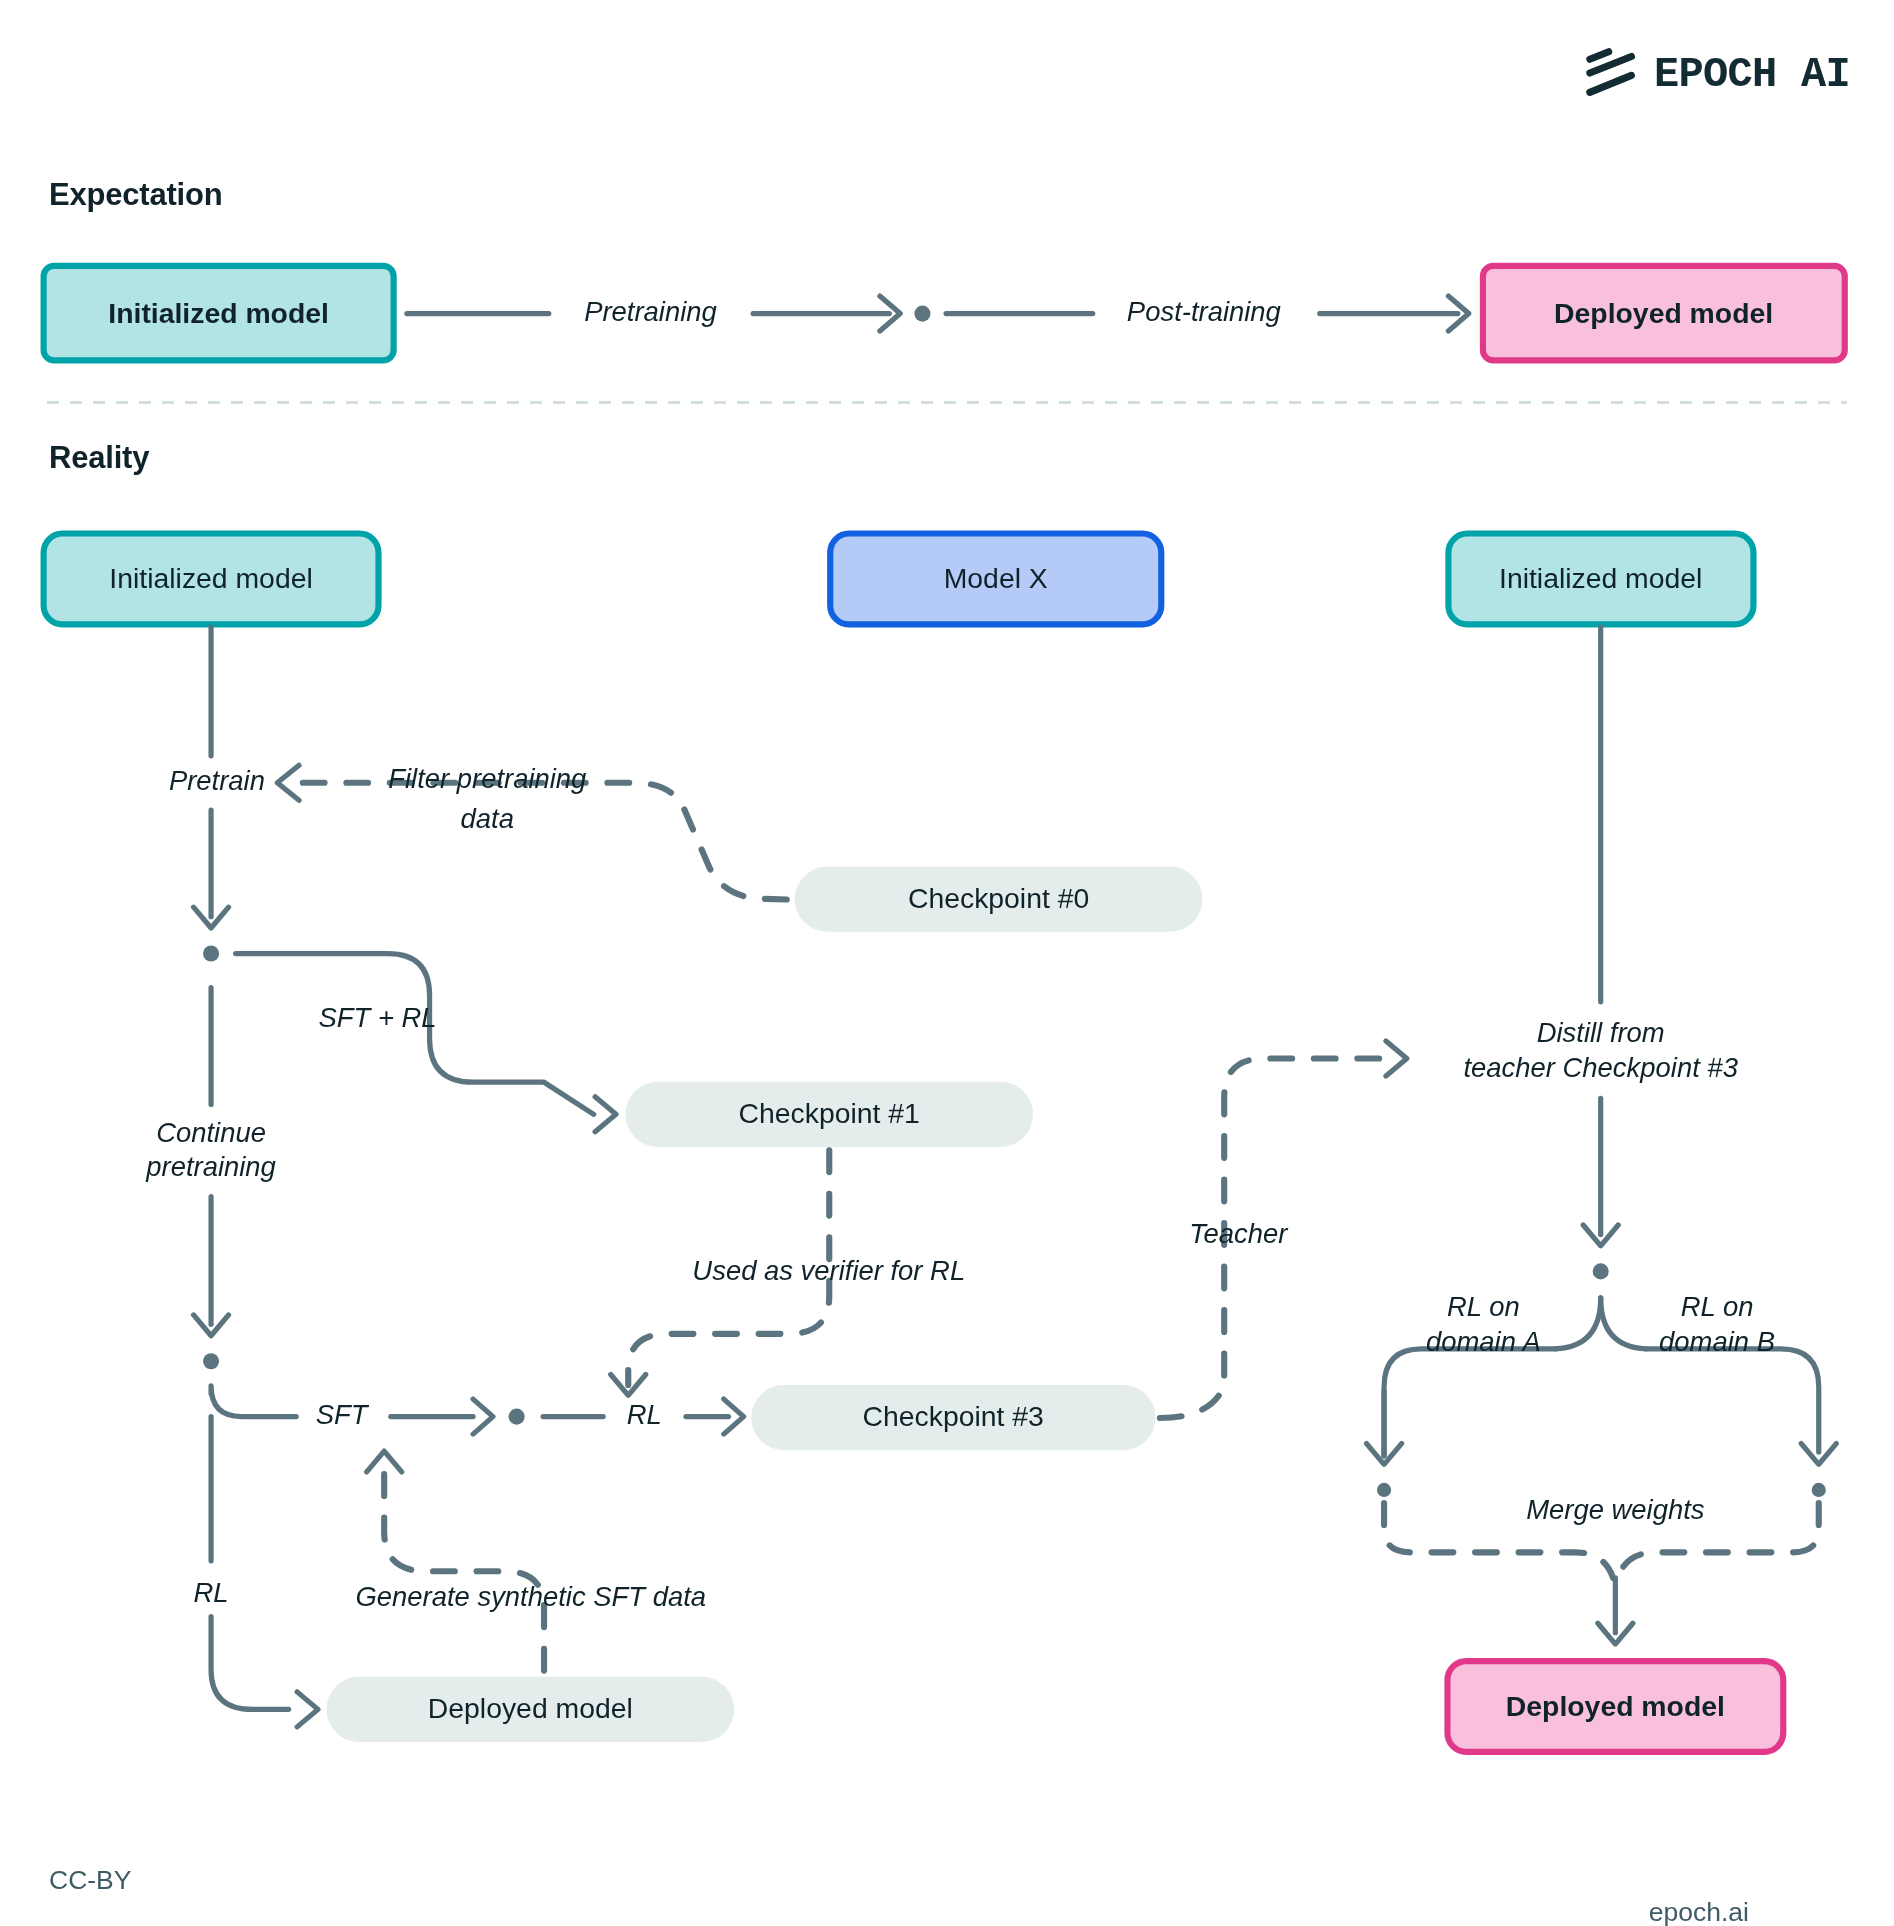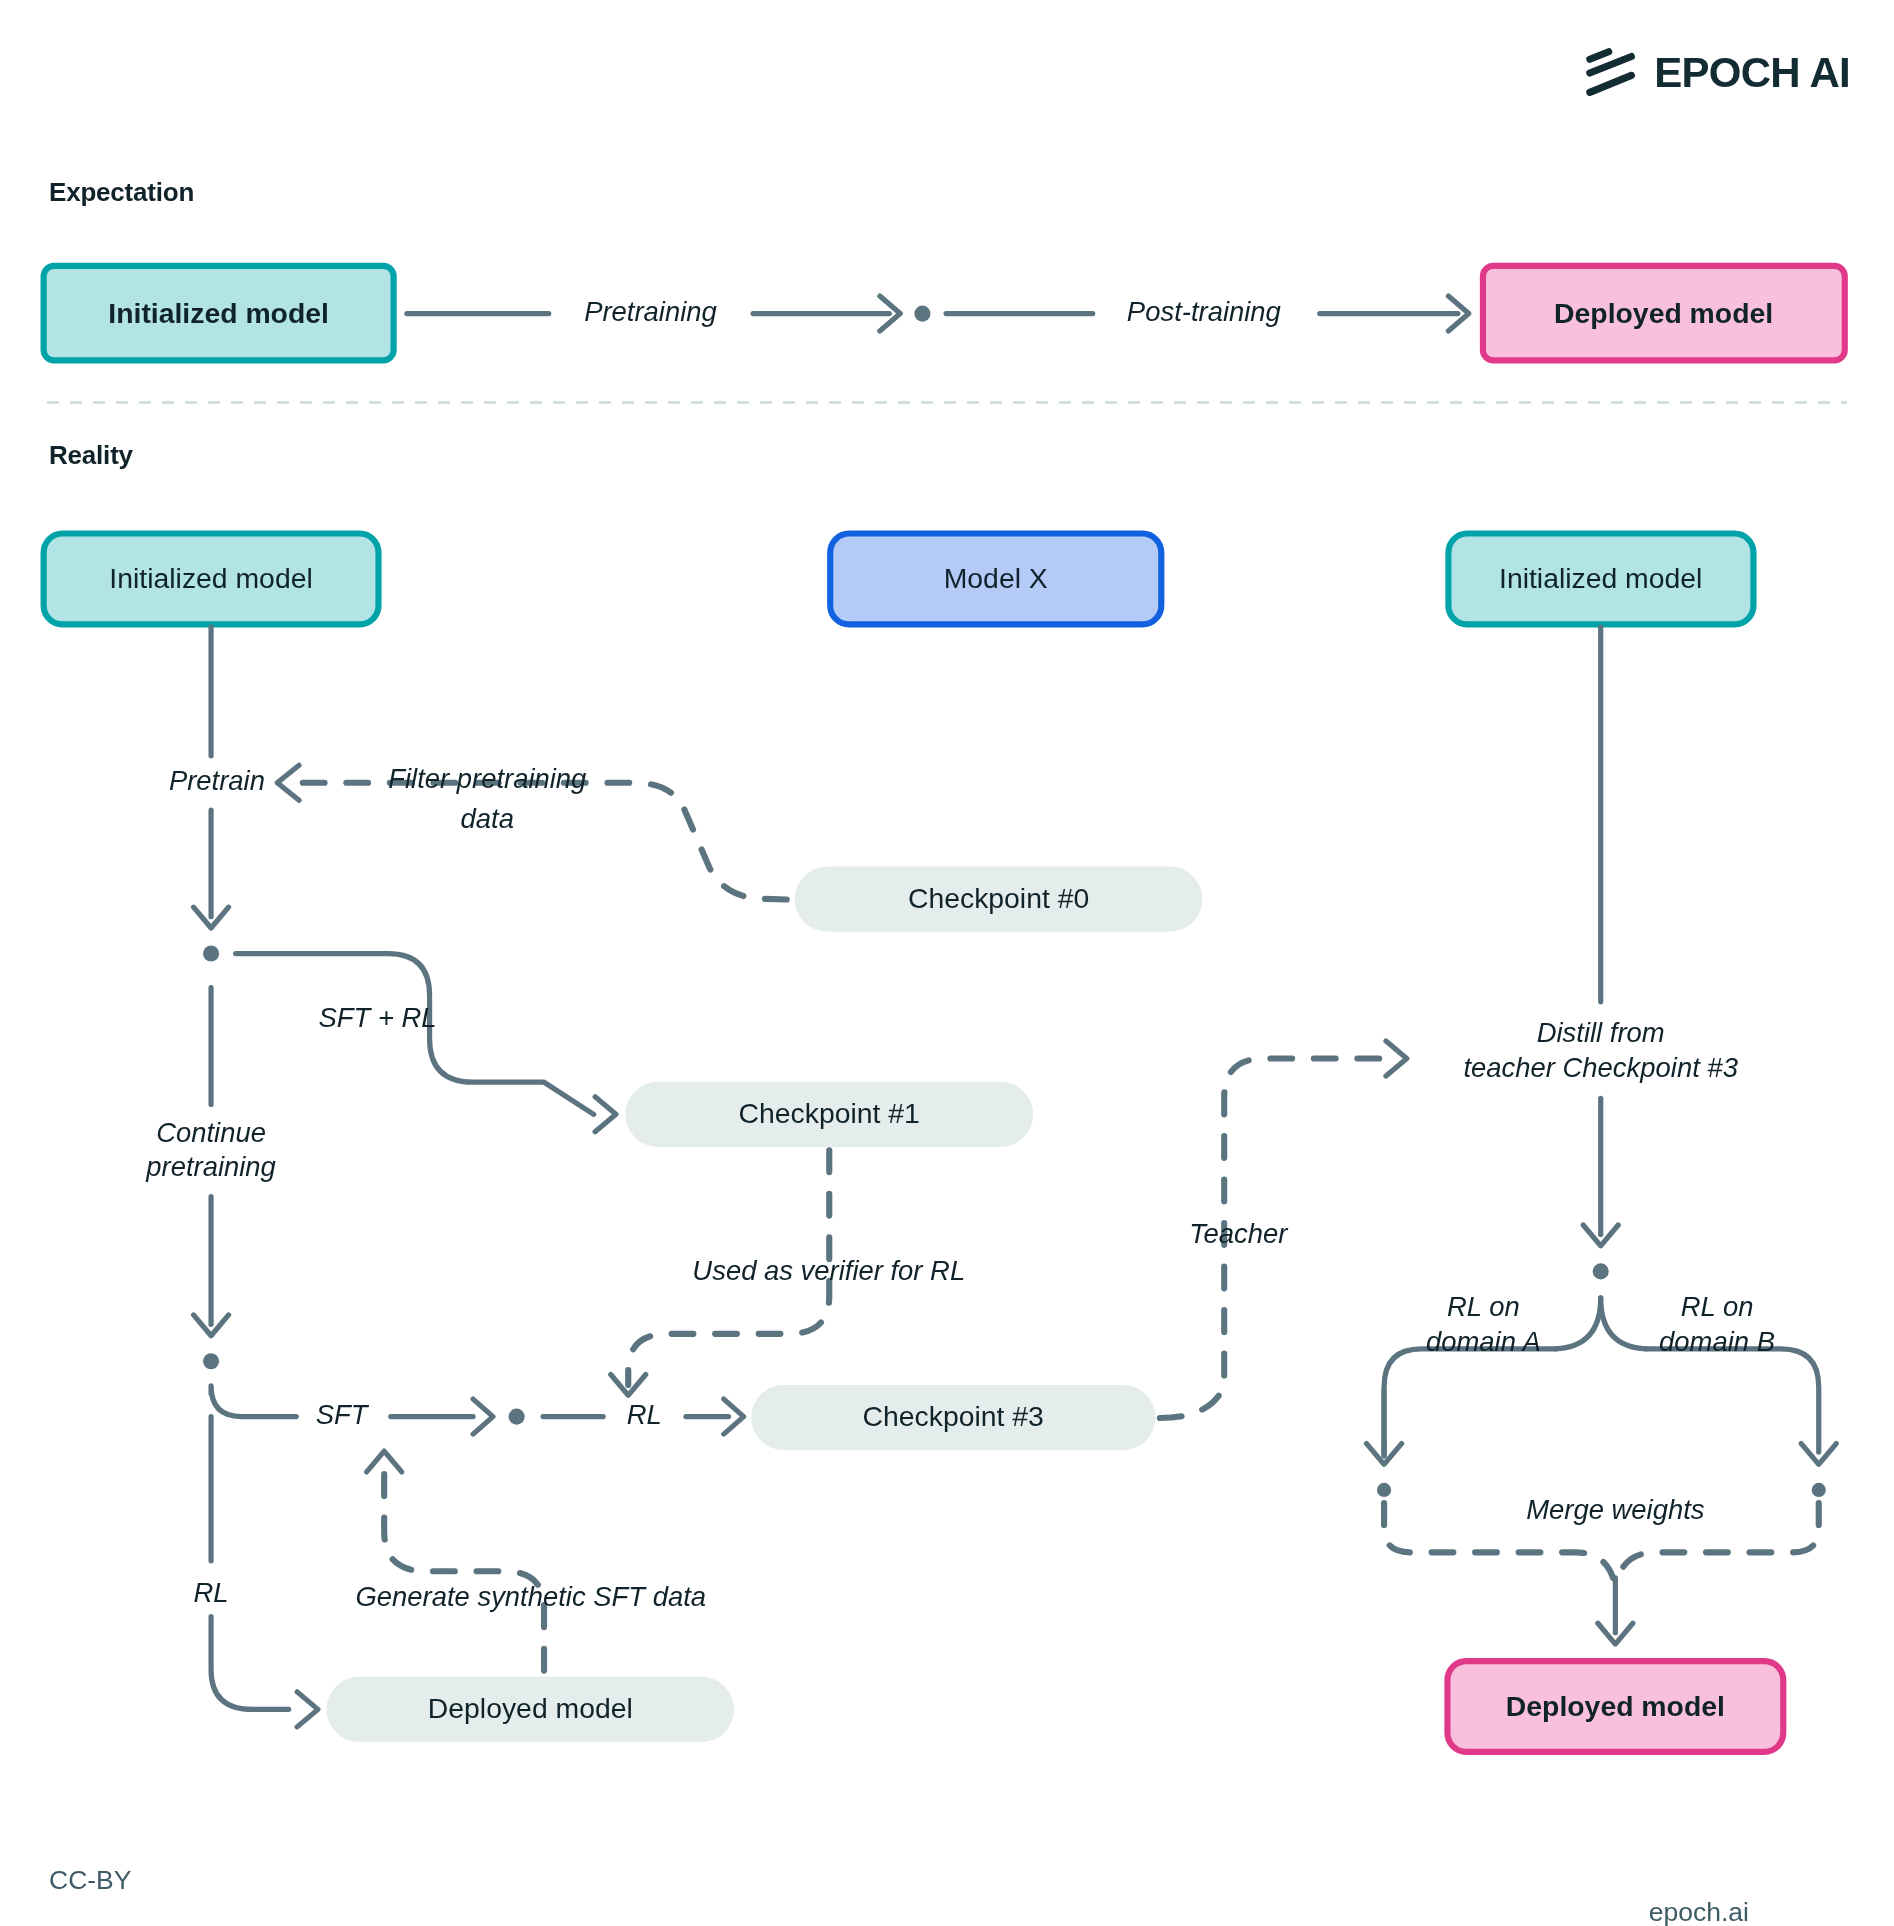--- a/index.html
+++ b/index.html
@@ -14,29 +14,29 @@
   .page{position:absolute;inset:0;}
 
   
   #header{position:absolute;left:0;top:0;width:1895px;height:142px;}
   #page-title{
     position:absolute;left:50px;top:37px;
     font-family:"Liberation Serif", serif;
     font-size:49px;font-weight:400;color:#10232A;
     letter-spacing:-0.5px;white-space:nowrap;
   }
-  #brand{position:absolute;right:45px;top:47px;display:flex;align-items:center;gap:13.2px;}
+  #brand{position:absolute;right:45px;top:47px;display:flex;align-items:flex-end;gap:13.2px;font-family:Liberation Mono, monospace;}
   #brand-mark{width:57px;height:52px;}
   #brand-name{
     font-size:42px;font-weight:700;color:#132B33;letter-spacing:-0.7px;white-space:nowrap;
   }
 
   
   .section-label{
-    position:absolute;font-size:26px;font-weight:700;color:#10232A;letter-spacing:-0.2px;
+    position:absolute;font-size:31px;font-weight:700;color:#10232A;letter-spacing:-0.2px;
   }
   #label-expectation{left:49px;top:177px;}
   #label-reality{left:49px;top:440px;}
 
   
   #divider{
     position:absolute;left:47px;top:401px;width:1800px;height:2.8px;
     background-image:repeating-linear-gradient(to right,#D3DEE0 0 12.3px,transparent 12.3px 23px);
   }
 

